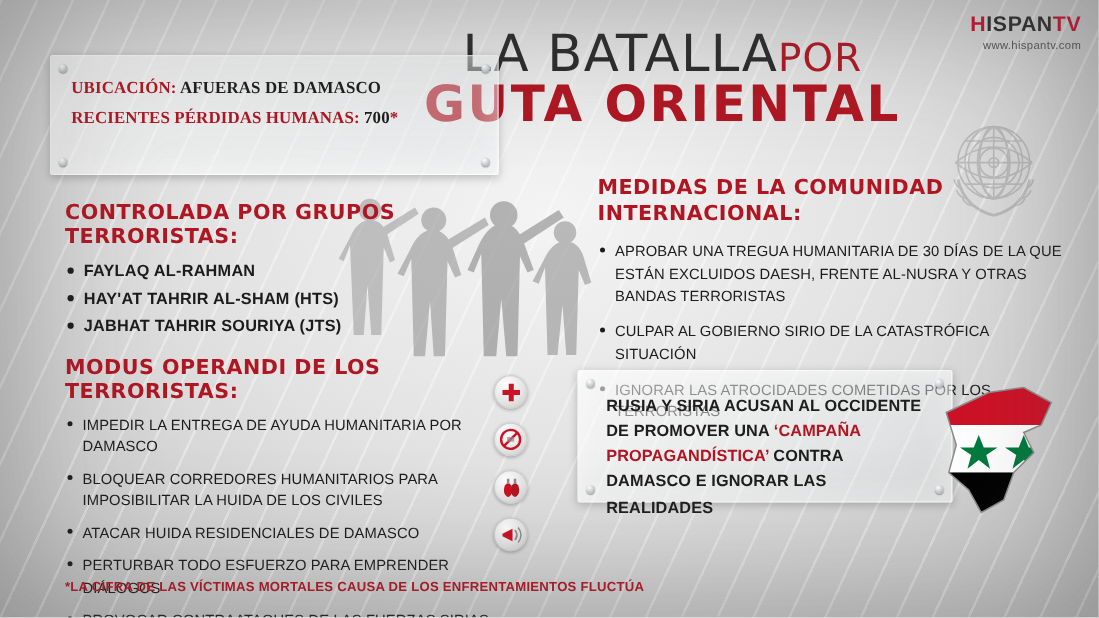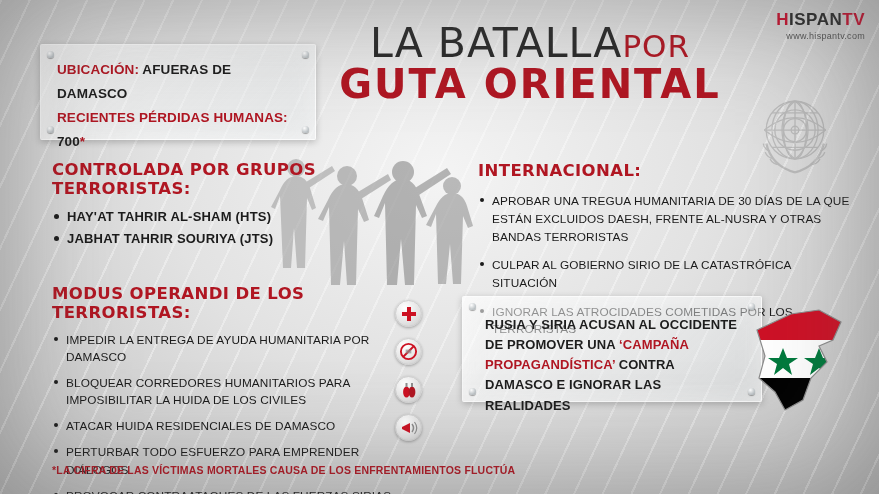--- a/index.html
+++ b/index.html
@@ -80,21 +80,21 @@
   .plaque::after  { right:6px; top:6px; }
   .plaque .dot-bl, .plaque .dot-br {
     position:absolute; width:7px; height:7px; border-radius:50%;
     background: radial-gradient(circle at 35% 30%, #fff, #9aa3a8);
     box-shadow: 0 1px 1px rgba(0,0,0,.35);
   }
   .plaque .dot-bl { left:6px; bottom:6px; }
   .plaque .dot-br { right:6px; bottom:6px; }
 
   
-  #info-plaque { left: 40px; top: 44px; width: 276px; height: 96px; padding: 13px 16px; }
+  #info-plaque { left: 40px; top: 44px; width: 359px; height: 96px; padding: 13px 16px; font-family: Liberation Serif, serif; }
   .info-line {
     font-size: 13.5px; color:#1d1d1d; font-weight: bold; line-height: 1.78;
     letter-spacing: .1px;
   }
   .info-line .lbl { color:#b01622; }
   .info-line .ast { color:#b01622; }
 
   
   #quote-plaque { left: 462px; top: 296px; width: 300px; height: 106px; padding: 18px 22px; }
   .quote-text {
@@ -245,20 +245,21 @@
     </div>
     <div class="info-line">
       <span class="lbl">RECIENTES PÉRDIDAS HUMANAS:</span>
       <span>700</span><span class="ast">*</span>
     </div>
   </div>
 
   <div id="controlled">
     <div class="sec-head">CONTROLADA POR GRUPOS TERRORISTAS:</div>
     <ul>
+      <li>FAYLAQ AL-RAHMAN</li>
       <li>HAY'AT TAHRIR AL-SHAM (HTS)</li>
       <li>JABHAT TAHRIR SOURIYA (JTS)</li>
     </ul>
   </div>
 
   <div id="modus">
     <div class="sec-head">MODUS OPERANDI DE LOS TERRORISTAS:</div>
     <ul>
       <li>IMPEDIR LA ENTREGA DE AYUDA HUMANITARIA POR DAMASCO</li>
       <li>BLOQUEAR CORREDORES HUMANITARIOS PARA IMPOSIBILITAR LA HUIDA DE LOS CIVILES</li>
@@ -293,21 +294,21 @@
       <svg width="18" height="16" viewBox="0 0 18 16">
         <path d="M2 7 l8-4 v10 l-8-4z" fill="#cc1122"></path>
         <path d="M12 4 q3 4 0 8" fill="none" stroke="#8d8d8d" stroke-width="1.5"></path>
         <path d="M14.5 2 q4.5 6 0 12" fill="none" stroke="#8d8d8d" stroke-width="1.2"></path>
       </svg>
     </div>
   </div>
 
   <div id="medidas">
     <div class="sec-head">
-      <br>
+      <span>MEDIDAS DE LA COMUNIDAD</span><br>
       <span>INTERNACIONAL:</span>
     </div>
     <ul>
       <li>APROBAR UNA TREGUA HUMANITARIA DE 30 DÍAS DE LA QUE ESTÁN EXCLUIDOS DAESH, FRENTE AL-NUSRA Y OTRAS BANDAS TERRORISTAS</li>
       <li>CULPAR AL GOBIERNO SIRIO DE LA CATASTRÓFICA SITUACIÓN</li>
       <li>IGNORAR LAS ATROCIDADES COMETIDAS POR LOS TERRORISTAS</li>
     </ul>
   </div>
 
   <div class="plaque" id="quote-plaque">

